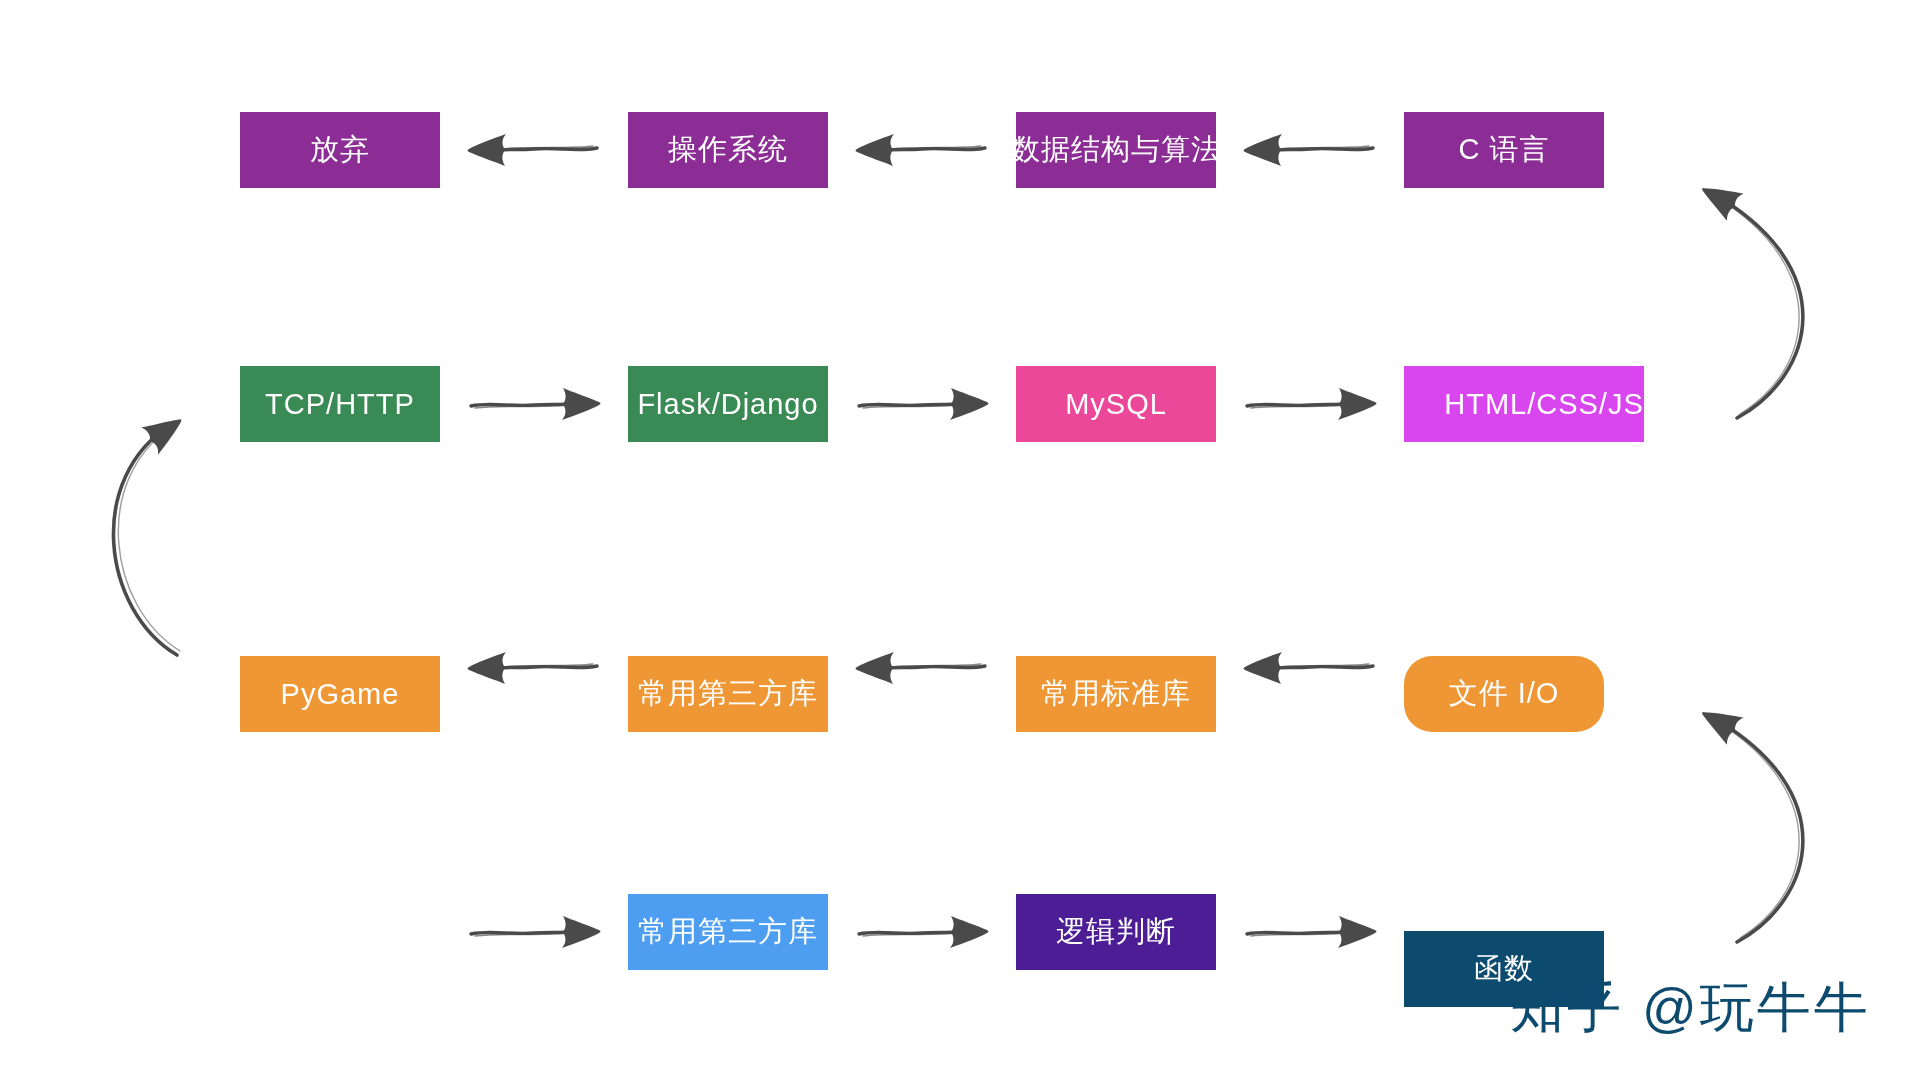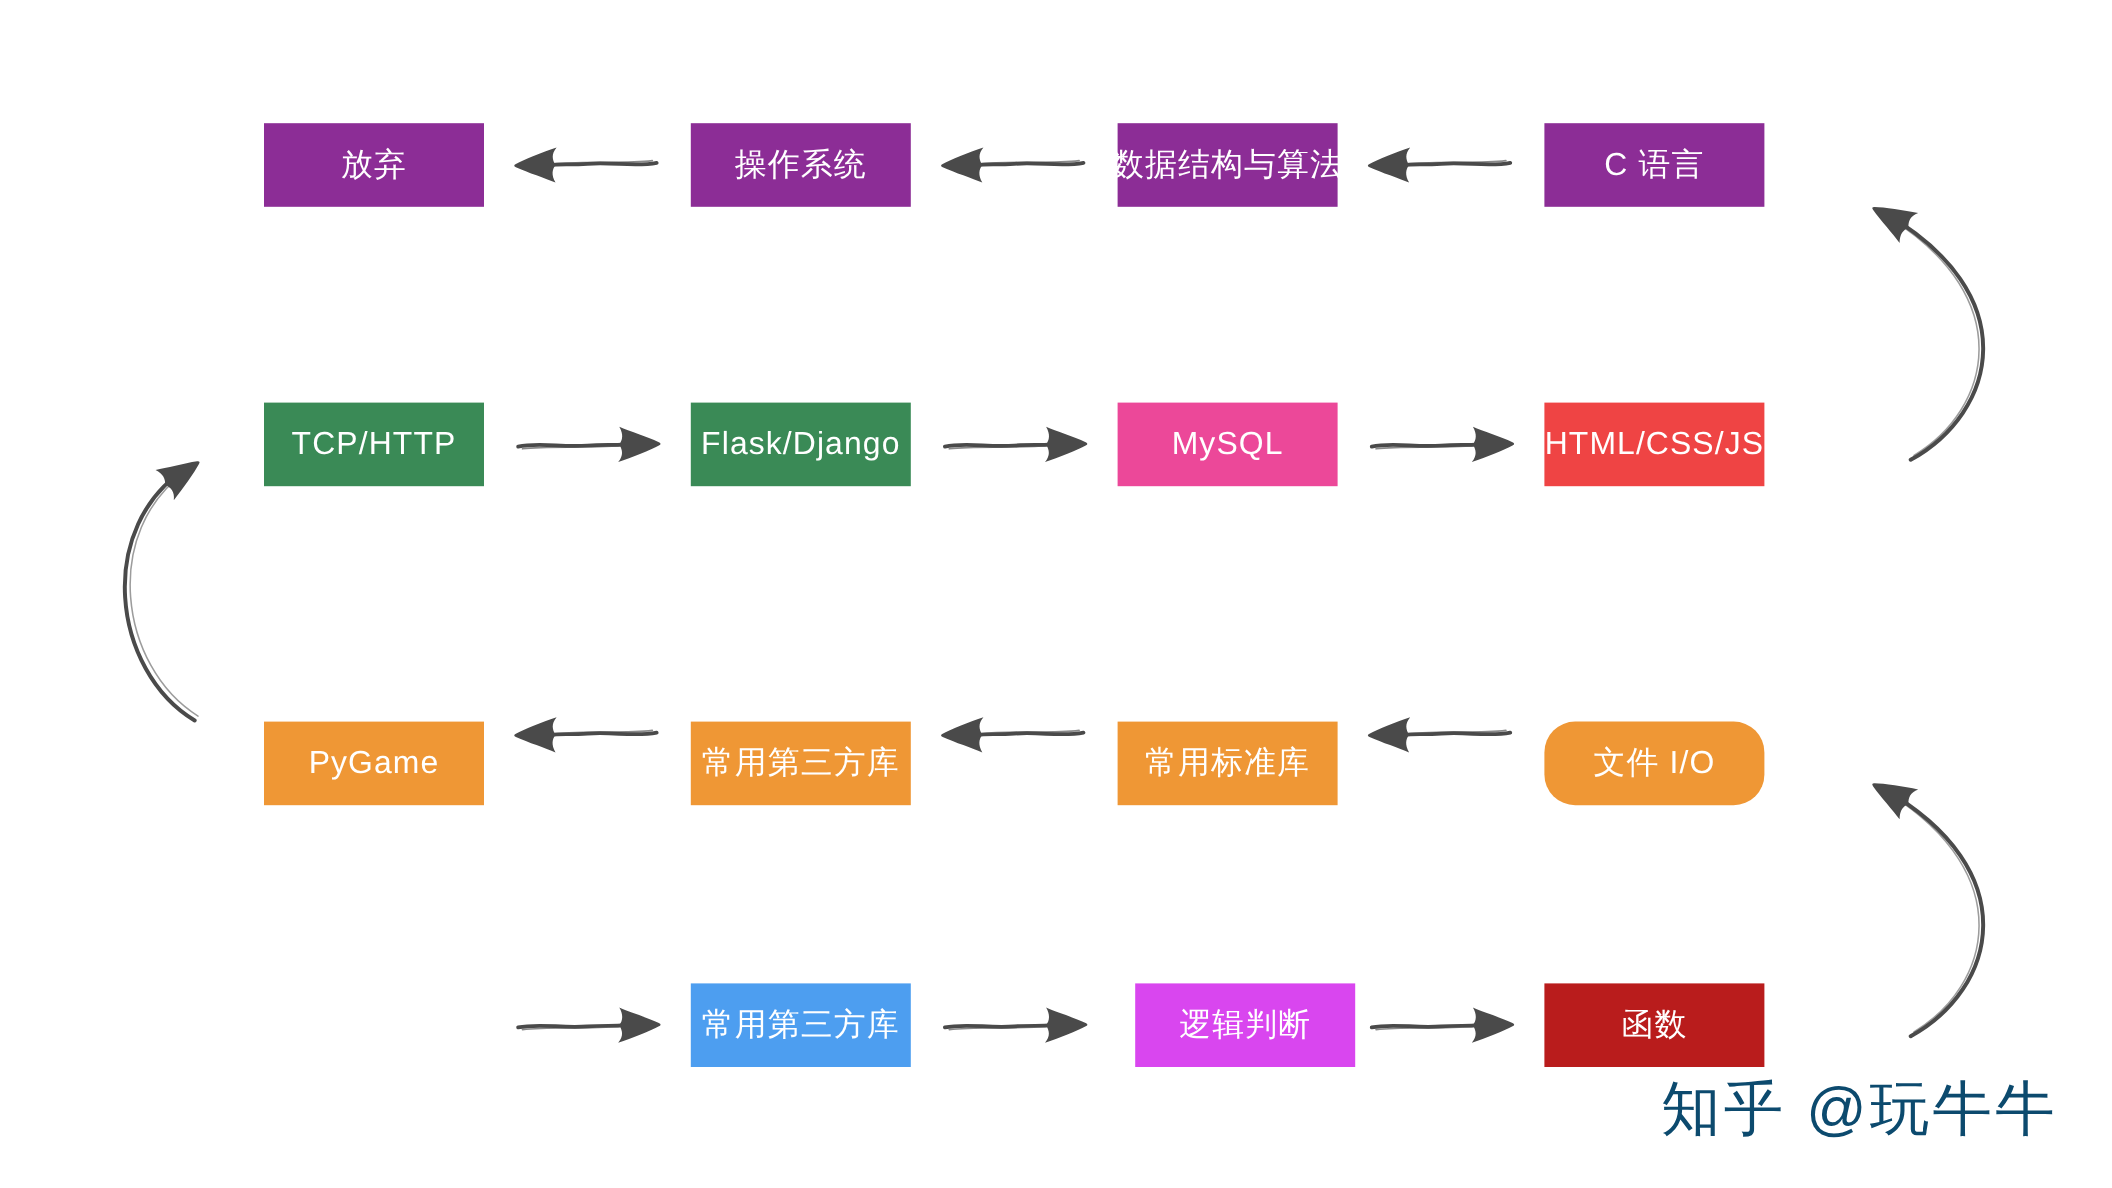--- a/index.html
+++ b/index.html
@@ -77,25 +77,25 @@
   </svg>
 
   <div class="node r0 c0" style="background-color: rgb(140, 45, 150);">放弃</div>
   <div class="node r0 c1" style="background-color: rgb(140, 45, 150);">操作系统</div>
   <div class="node r0 c2" style="background-color: rgb(140, 45, 150);">数据结构与算法</div>
   <div class="node r0 c3" style="background-color: rgb(140, 45, 150);">C 语言</div>
 
   <div class="node r1 c0" style="background-color: rgb(58, 138, 86);">TCP/HTTP</div>
   <div class="node r1 c1" style="background-color: rgb(58, 138, 86);">Flask/Django</div>
   <div class="node r1 c2" style="background-color: #ec4899;">MySQL</div>
-  <div class="node r1 c3" style="background-color: #ef4444;">HTML/CSS/JS</div>
+  <div class="node r1 c3" style="background-color: #d946ef; padding-left: 40px;">HTML/CSS/JS</div>
 
   <div class="node r2 c0" style="background-color: rgb(239, 151, 53);">PyGame</div>
   <div class="node r2 c1" style="background-color: rgb(239, 151, 53);">常用第三方库</div>
   <div class="node r2 c2" style="background-color: rgb(239, 151, 53);">常用标准库</div>
   <div class="node r2 c3" style="background-color: rgb(239, 151, 53); border-radius: 28px;">文件 I/O</div>
 
   <div class="node r3 c1" style="background-color: rgb(77, 158, 240);">常用第三方库</div>
-  <div class="node r3 c2" style="background-color: #d946ef; margin-left: 16px;">逻辑判断</div>
-  <div class="node r3 c3" style="background-color: #b91c1c;">函数</div>
+  <div class="node r3 c2" style="background-color: #4c1d95;">逻辑判断</div>
+  <div class="node r3 c3" style="background-color: #0c4a6e; margin-top: 37px;">函数</div>
 
   <div class="watermark" style="color: #0c4a6e;">知乎 @玩牛牛</div>
 </div>
 
 </body></html>

